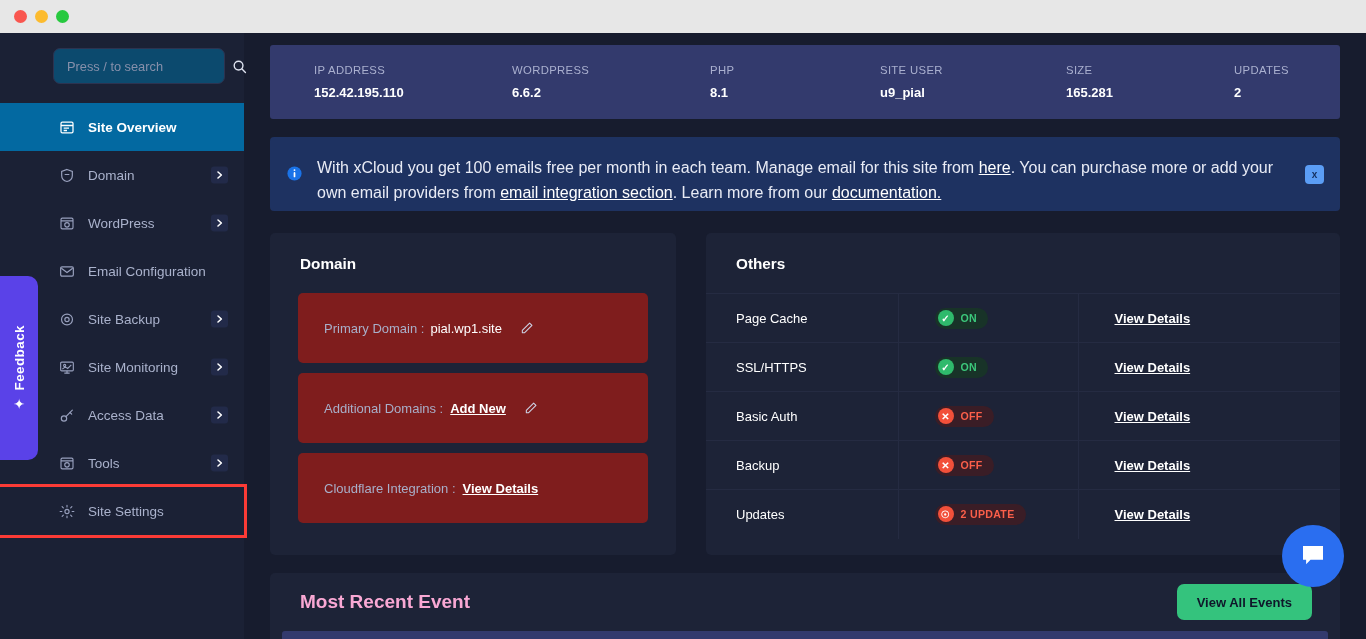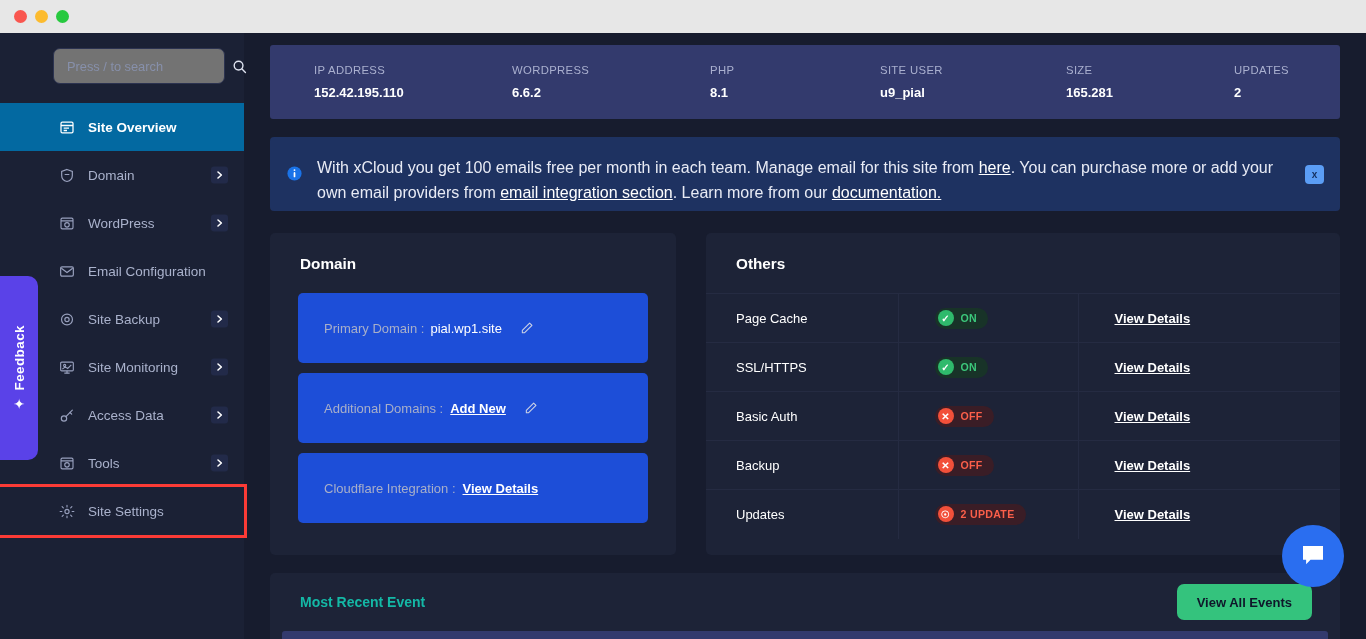--- a/index.html
+++ b/index.html
@@ -54,21 +54,21 @@
   
   .sidebar {
     position: absolute; left: 0; top: 0;
     width: 244px; height: 606px;
     background: #1b2135;
     z-index: 20;
   }
   .search-wrap {
     margin: 15px 19px 0 53px;
     height: 36px;
-    background: #737373;
+    background: #0c4a6e;
     border: 1px solid #2c3350;
     border-radius: 7px;
     display: flex; align-items: center;
     padding: 0 11px 0 13px;
   }
   .search-wrap input {
     flex: 1; background: transparent; border: none; outline: none;
     color: #cfd4e6; font-size: 12.8px;
     font-family: "Liberation Sans", sans-serif;
   }
@@ -177,21 +177,21 @@
     border-radius: 5px;
   }
   .card.domain { width: 406px; }
   .card.others { width: 634px; }
   .card-title {
     color: #fff; font-size: 15.3px; font-weight: 700;
     padding: 22px 0 20px 30px;
   }
 
   .dom-row {
-    background: #1d4ed8;
+    background: #7f1d1d;
     margin: 0 28px 10px 28px;
     height: 70px;
     border-radius: 5px;
     display: flex; align-items: center;
     padding: 0 26px;
     font-size: 13px;
   }
   .dom-row:last-child { margin-bottom: 0; }
   .dom-row .dl { color: #a8afc9; }
   .dom-row .dv { color: #fff; font-weight: 400; margin-left: 6px; }
@@ -241,21 +241,21 @@
     position: absolute; left: 26px; top: 540px;
     width: 1070px; height: 100px;
     background: #1d2337;
     border-radius: 5px;
   }
   .recent-head {
     height: 58px;
     display: flex; align-items: center; justify-content: space-between;
     padding: 0 28px 0 30px;
   }
-  .recent-title { color: #14b8a6; font-size: 14px; font-weight: 700; }
+  .recent-title { color: #f9a8d4; font-size: 19px; font-weight: 700; }
   .btn-events {
     background: #34c37d; color: #0f172a;
     border: none; border-radius: 7px;
     height: 36px; padding: 0 20px;
     font-size: 13px; font-weight: 600;
     font-family: "Liberation Sans", sans-serif;
     cursor: pointer;
   }
   .recent-tablehead {
     margin: 0 12px;

